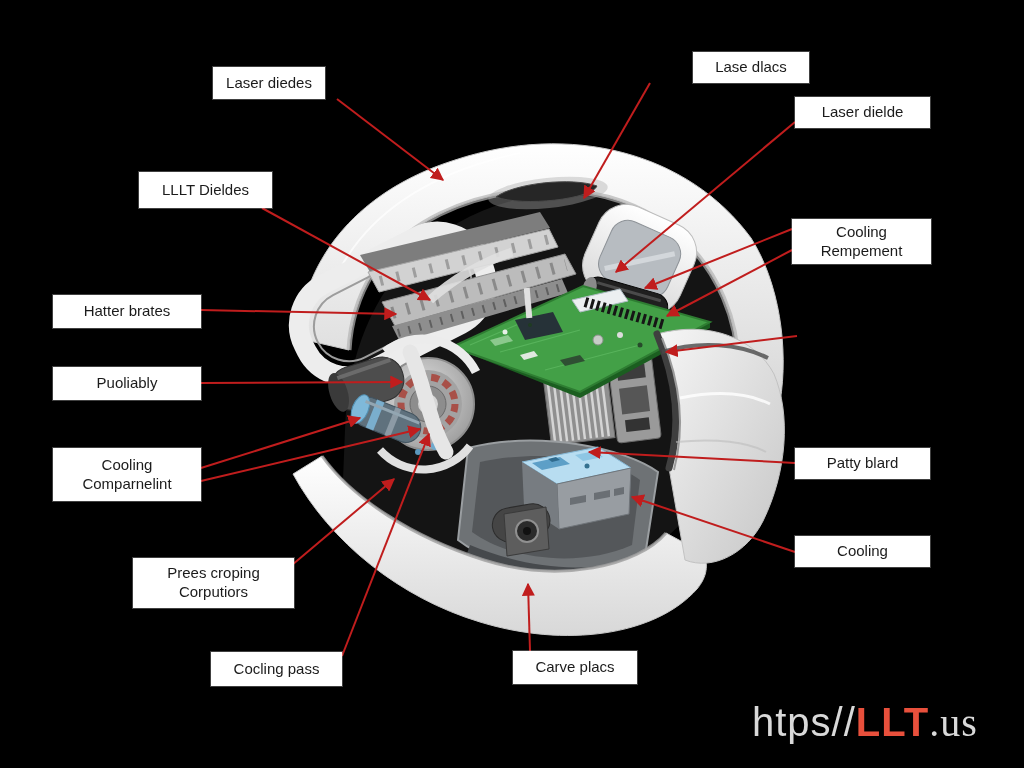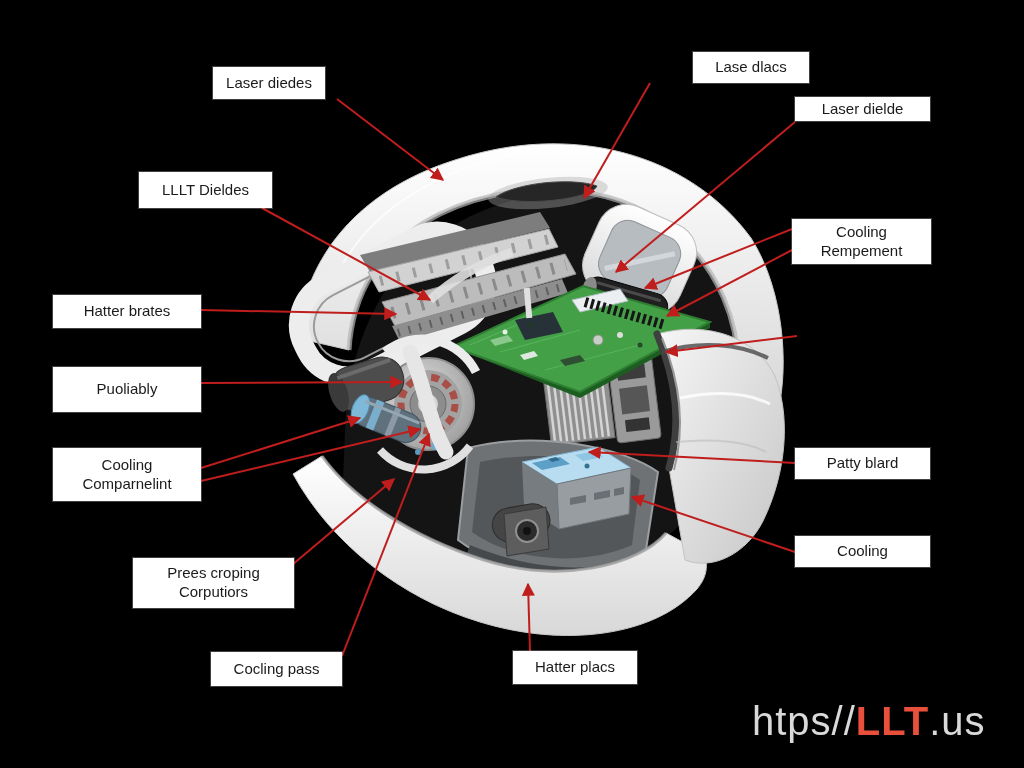--- a/index.html
+++ b/index.html
@@ -207,30 +207,30 @@
       <line x1="795" y1="463" x2="589" y2="452" stroke="#c01d1d" stroke-width="2" marker-end="url(#arrowhead)"></line>
       <line x1="795" y1="552" x2="632" y2="497" stroke="#c01d1d" stroke-width="2" marker-end="url(#arrowhead)"></line>
       <line x1="273" y1="581" x2="394" y2="479" stroke="#c01d1d" stroke-width="2" marker-end="url(#arrowhead)"></line>
       <line x1="342" y1="656" x2="429" y2="434" stroke="#c01d1d" stroke-width="2" marker-end="url(#arrowhead)"></line>
       <line x1="530" y1="651" x2="528" y2="584" stroke="#c01d1d" stroke-width="2" marker-end="url(#arrowhead)"></line>
     </svg>
 
   <div id="labels-layer">
       <div class="label-box" style="left: 213px; top: 67px; width: 112px; height: 32px;">Laser diedes</div>
       <div class="label-box" style="left: 645px; top: 52px; width: 116px; height: 31px; margin-left: 48px;">Lase dlacs</div>
-      <div class="label-box" style="left: 795px; top: 97px; width: 135px; height: 24px;">Laser dielde</div>
+      <div class="label-box" style="left: 795px; top: 97px; width: 135px; height: 31px;">Laser dielde</div>
       <div class="label-box" style="left: 139px; top: 172px; width: 133px; height: 36px;">LLLT Dieldes</div>
       <div class="label-box" style="left: 792px; top: 219px; width: 139px; height: 45px;">Cooling
 Rempement</div>
       <div class="label-box" style="left: 53px; top: 295px; width: 148px; height: 33px;">Hatter brates</div>
-      <div class="label-box" style="left: 53px; top: 367px; width: 148px; height: 45px;">Puoliably</div>
+      <div class="label-box" style="left: 53px; top: 367px; width: 148px; height: 33px;">Puoliably</div>
       <div class="label-box" style="left: 53px; top: 448px; width: 148px; height: 53px;">Cooling
 Comparnelint</div>
       <div class="label-box" style="left: 795px; top: 448px; width: 135px; height: 31px;">Patty blard</div>
       <div class="label-box" style="left: 795px; top: 536px; width: 135px; height: 31px;">Cooling</div>
       <div class="label-box" style="left: 133px; top: 558px; width: 161px; height: 50px;">Prees croping
 Corputiors</div>
       <div class="label-box" style="left: 211px; top: 652px; width: 131px; height: 34px;">Cocling pass</div>
-      <div class="label-box" style="left: 513px; top: 651px; width: 124px; height: 33px;">Hatter placs</div>
+      <div class="label-box" style="left: 513px; top: 651px; width: 124px; height: 33px;">Carve placs</div>
     </div>
 
-  <div class="watermark"><span style="color: rgb(217, 217, 217);">htps//</span><span class="brand" style="color: rgb(232, 80, 60);">LLT</span><span style="color: rgb(217, 217, 217);">.us</span></div>
+  <div class="watermark"><span style="color: rgb(217, 217, 217);">htps//</span><span class="brand" style="color: rgb(232, 80, 60);">LLT</span><span style="color: rgb(217, 217, 217); font-family: Liberation Serif, serif;">.us</span></div>
 </div>
 
 </body></html>

